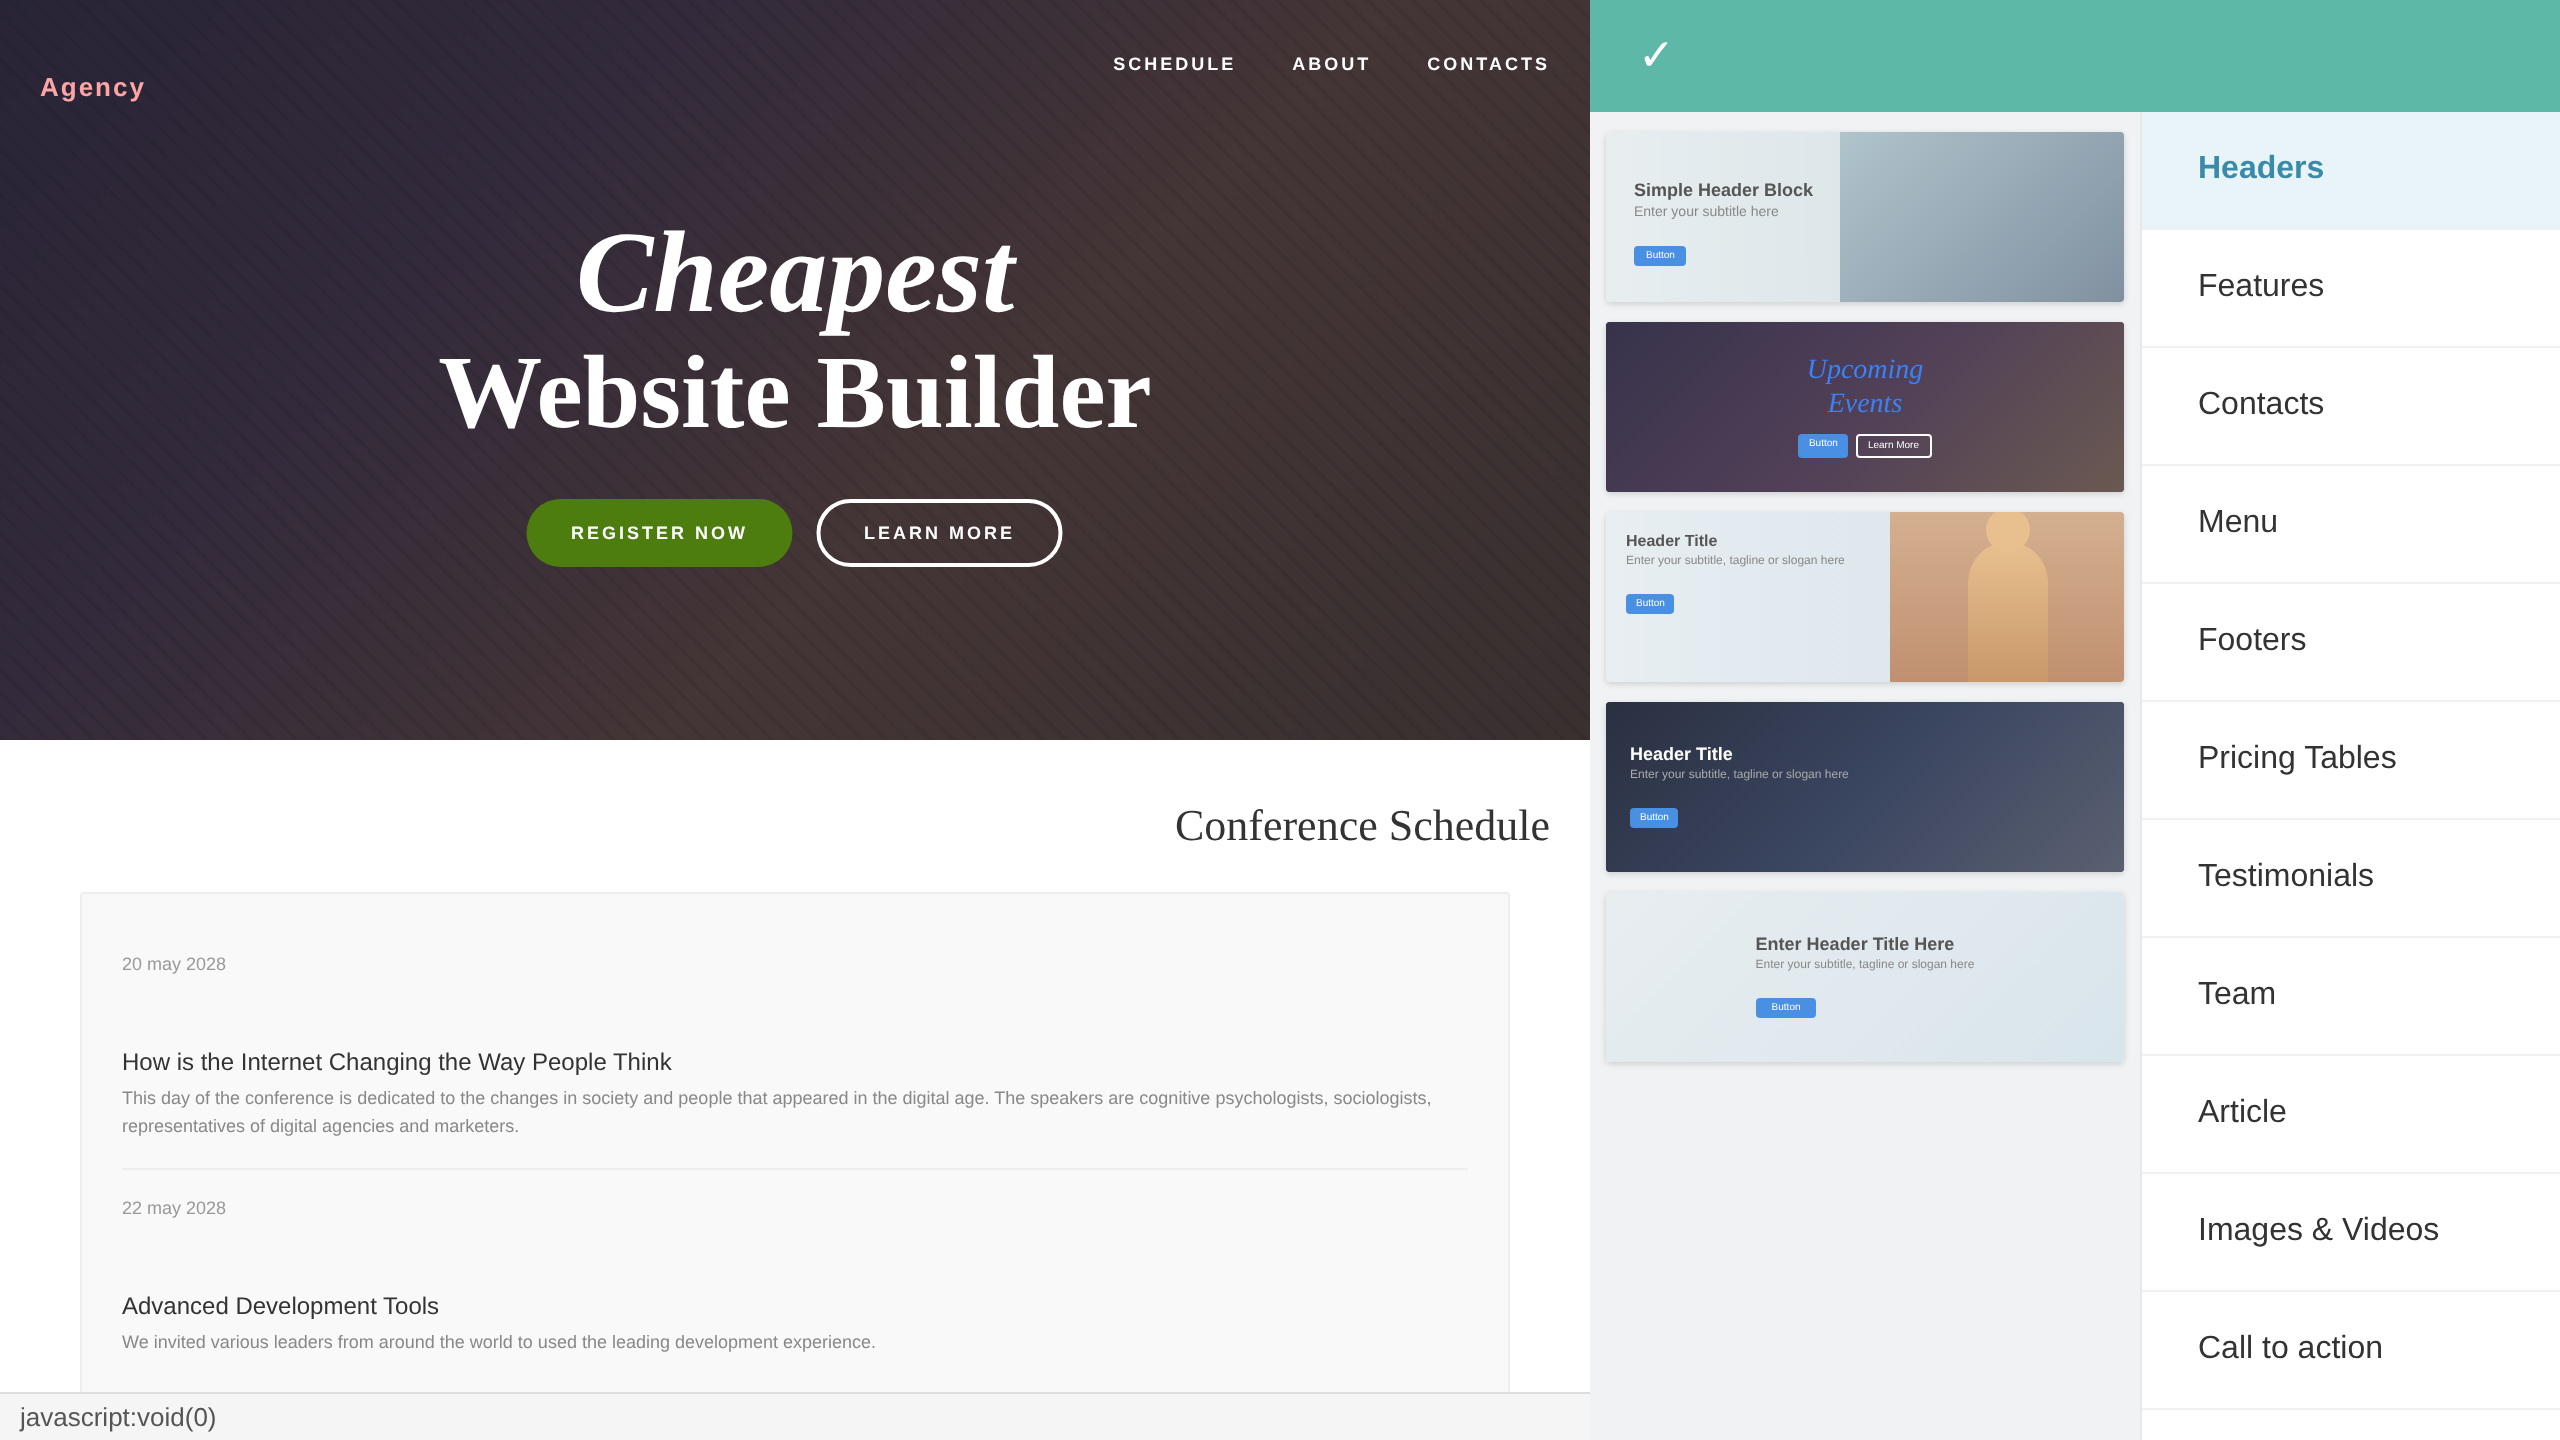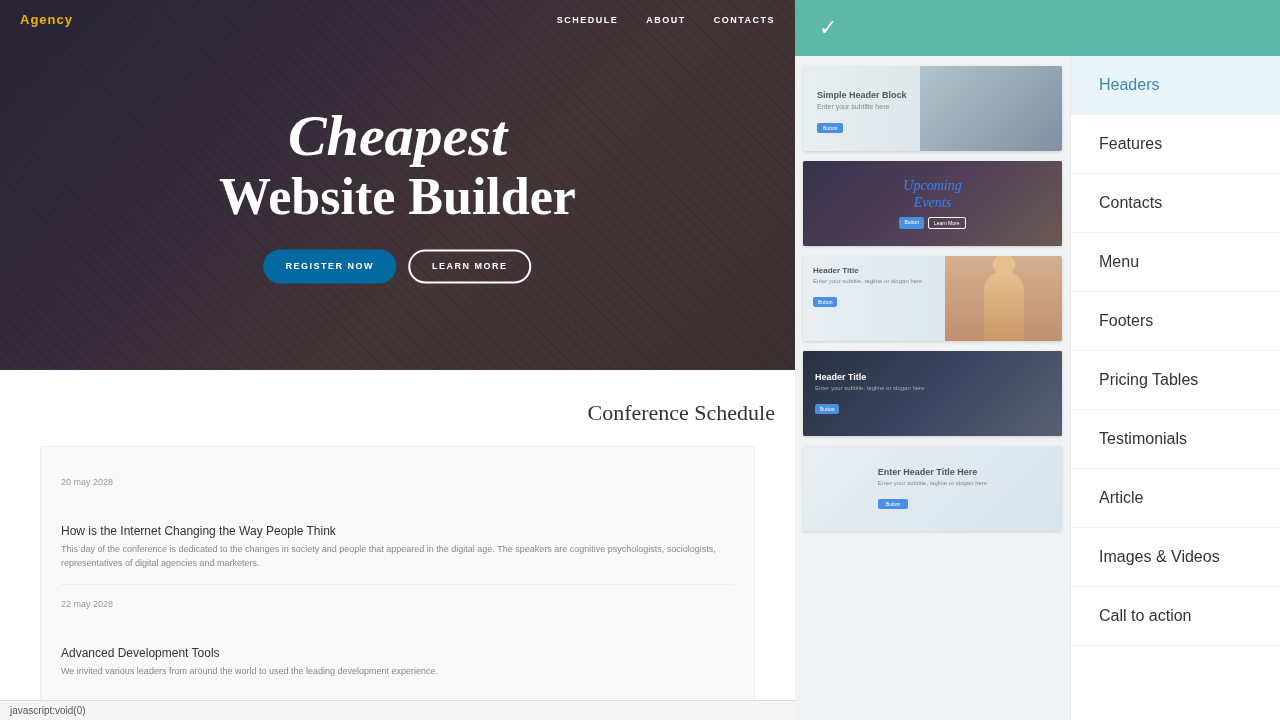--- a/index.html
+++ b/index.html
@@ -57,24 +57,25 @@
       top: 0;
       left: 0;
       right: 0;
       z-index: 2;
       display: flex;
       align-items: center;
       justify-content: space-between;
       padding: 12px 20px;
     }
     .hero-logo {
-      color: #eab308;
+      color: #fca5a5;
       font-size: 13px;
       font-weight: bold;
       letter-spacing: 1px;
+      margin-top: 24px;
     }
     .hero-nav-links {
       display: flex;
       gap: 28px;
     }
     .hero-nav-links span {
       color: #fff;
       font-size: 9px;
       letter-spacing: 1.5px;
       font-weight: 600;
@@ -105,21 +106,21 @@
       line-height: 1.1;
       font-family: Georgia, serif;
     }
     .hero-buttons {
       display: flex;
       gap: 12px;
       justify-content: center;
       margin-top: 24px;
     }
     .btn-primary {
-      background: #0369a1;
+      background: #4d7c0f;
       color: #fff;
       border: none;
       border-radius: 20px;
       padding: 10px 22px;
       font-size: 9px;
       font-weight: 700;
       letter-spacing: 1.5px;
       text-transform: uppercase;
       cursor: pointer;
     }
@@ -182,21 +183,21 @@
 
     
     .url-bar {
       position: absolute;
       bottom: 0;
       left: 0;
       right: 0;
       background: #f5f5f5;
       border-top: 1px solid #ddd;
       padding: 4px 10px;
-      font-size: 10px;
+      font-size: 13px;
       color: #555;
       z-index: 10;
     }
 
     
     .section-panel {
       width: 485px;
       height: 720px;
       display: flex;
       flex-direction: column;
@@ -482,21 +483,21 @@
       font-size: 16px;
       font-weight: 400;
       color: #333;
       cursor: pointer;
       border-bottom: 1px solid #f0f0f0;
       transition: background 0.15s;
     }
     .nav-item.active {
       background: #e8f4f8;
       color: #3a8aaa;
-      font-weight: 400;
+      font-weight: 700;
     }
   </style>
 </head>
 <body>
 
 <div class="preview-area">
   <div class="website-frame">
 
     <div class="hero">
       <div class="hero-bg"></div>
@@ -618,19 +619,20 @@
     </div>
 
     <div class="nav-col">
       <div class="nav-item active">Headers</div>
       <div class="nav-item">Features</div>
       <div class="nav-item">Contacts</div>
       <div class="nav-item">Menu</div>
       <div class="nav-item">Footers</div>
       <div class="nav-item">Pricing Tables</div>
       <div class="nav-item">Testimonials</div>
+      <div class="nav-item">Team</div>
       <div class="nav-item">Article</div>
       <div class="nav-item">Images &amp; Videos</div>
       <div class="nav-item">Call to action</div>
     </div>
 
   </div>
 </div>
 
 </body></html>

